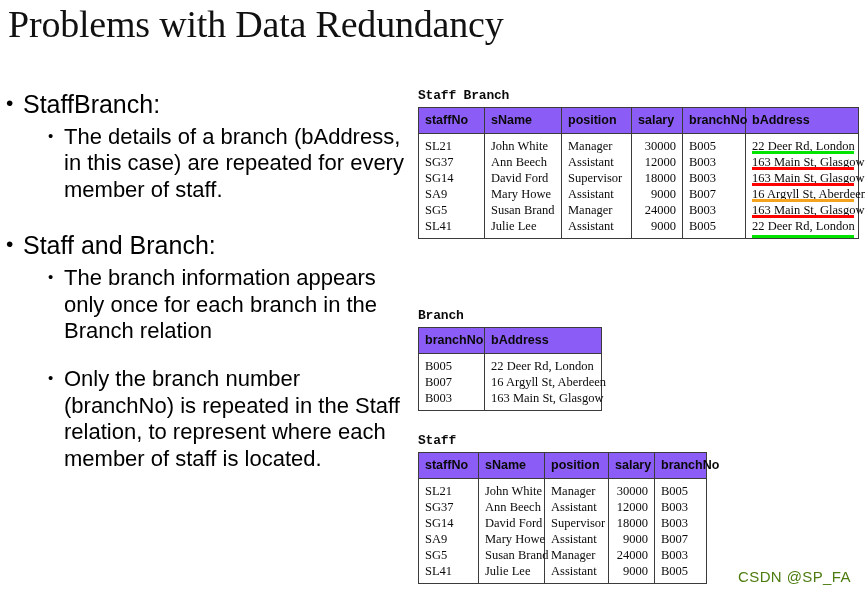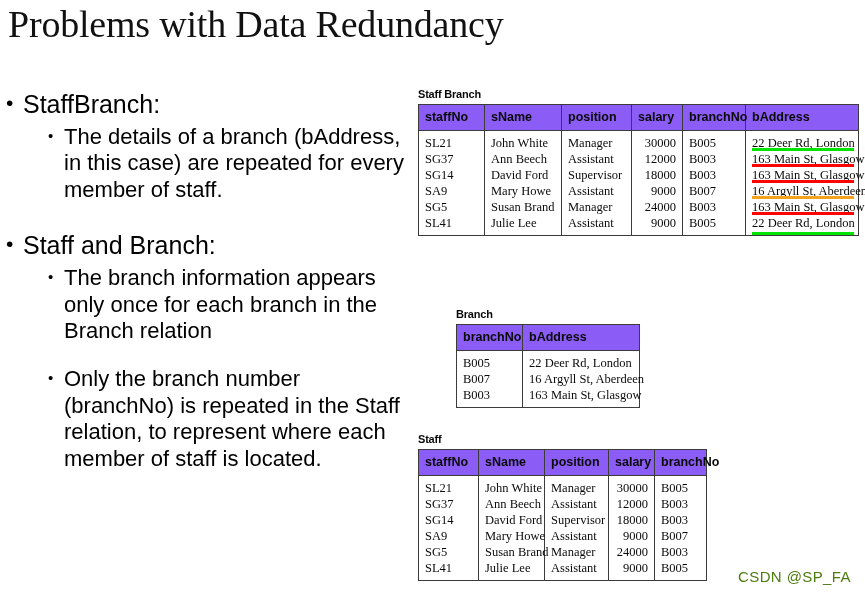--- a/index.html
+++ b/index.html
@@ -63,22 +63,22 @@
     font-size: 15px;
     line-height: 1.55;
   }
   .lvl2 .btext { flex: 1 1 auto; }
   .gap-md { height: 24px; }
   .gap-sm { height: 16px; }
 
   
   .tbl-block { position: absolute; }
   .tbl-caption {
-    font-family: Liberation Sans, sans-serif;
-    font-size: 11px;
+    font-family: Liberation Mono, monospace;
+    font-size: 13px;
     font-weight: 700;
     color: #0a0a0a;
     margin-bottom: 4px;
     letter-spacing: -0.2px;
   }
   table.rel {
     border-collapse: collapse;
     border: 1.2px solid #3b3b3b;
     background: #ffffff;
     table-layout: fixed;
@@ -243,21 +243,21 @@
         <td>Julie Lee</td>
         <td>Assistant</td>
         <td class="num">9000</td>
         <td>B005</td>
         <td class="mark"><span>22 Deer Rd, London</span><span class="hl hl-green"></span></td>
       </tr>
     </tbody>
   </table>
 </div>
 
-<div class="tbl-block" style="left:418px; top:308px;margin-left:38px;">
+<div class="tbl-block" style="left:418px; top:308px;">
   <div class="tbl-caption">Branch</div>
   <table class="rel" style="width:183px;">
     <colgroup>
         <col style="width:66px">
         <col style="width:117px">
       </colgroup>
     <thead>
       <tr>
         <th>branchNo</th>
         <th>bAddress</th>

